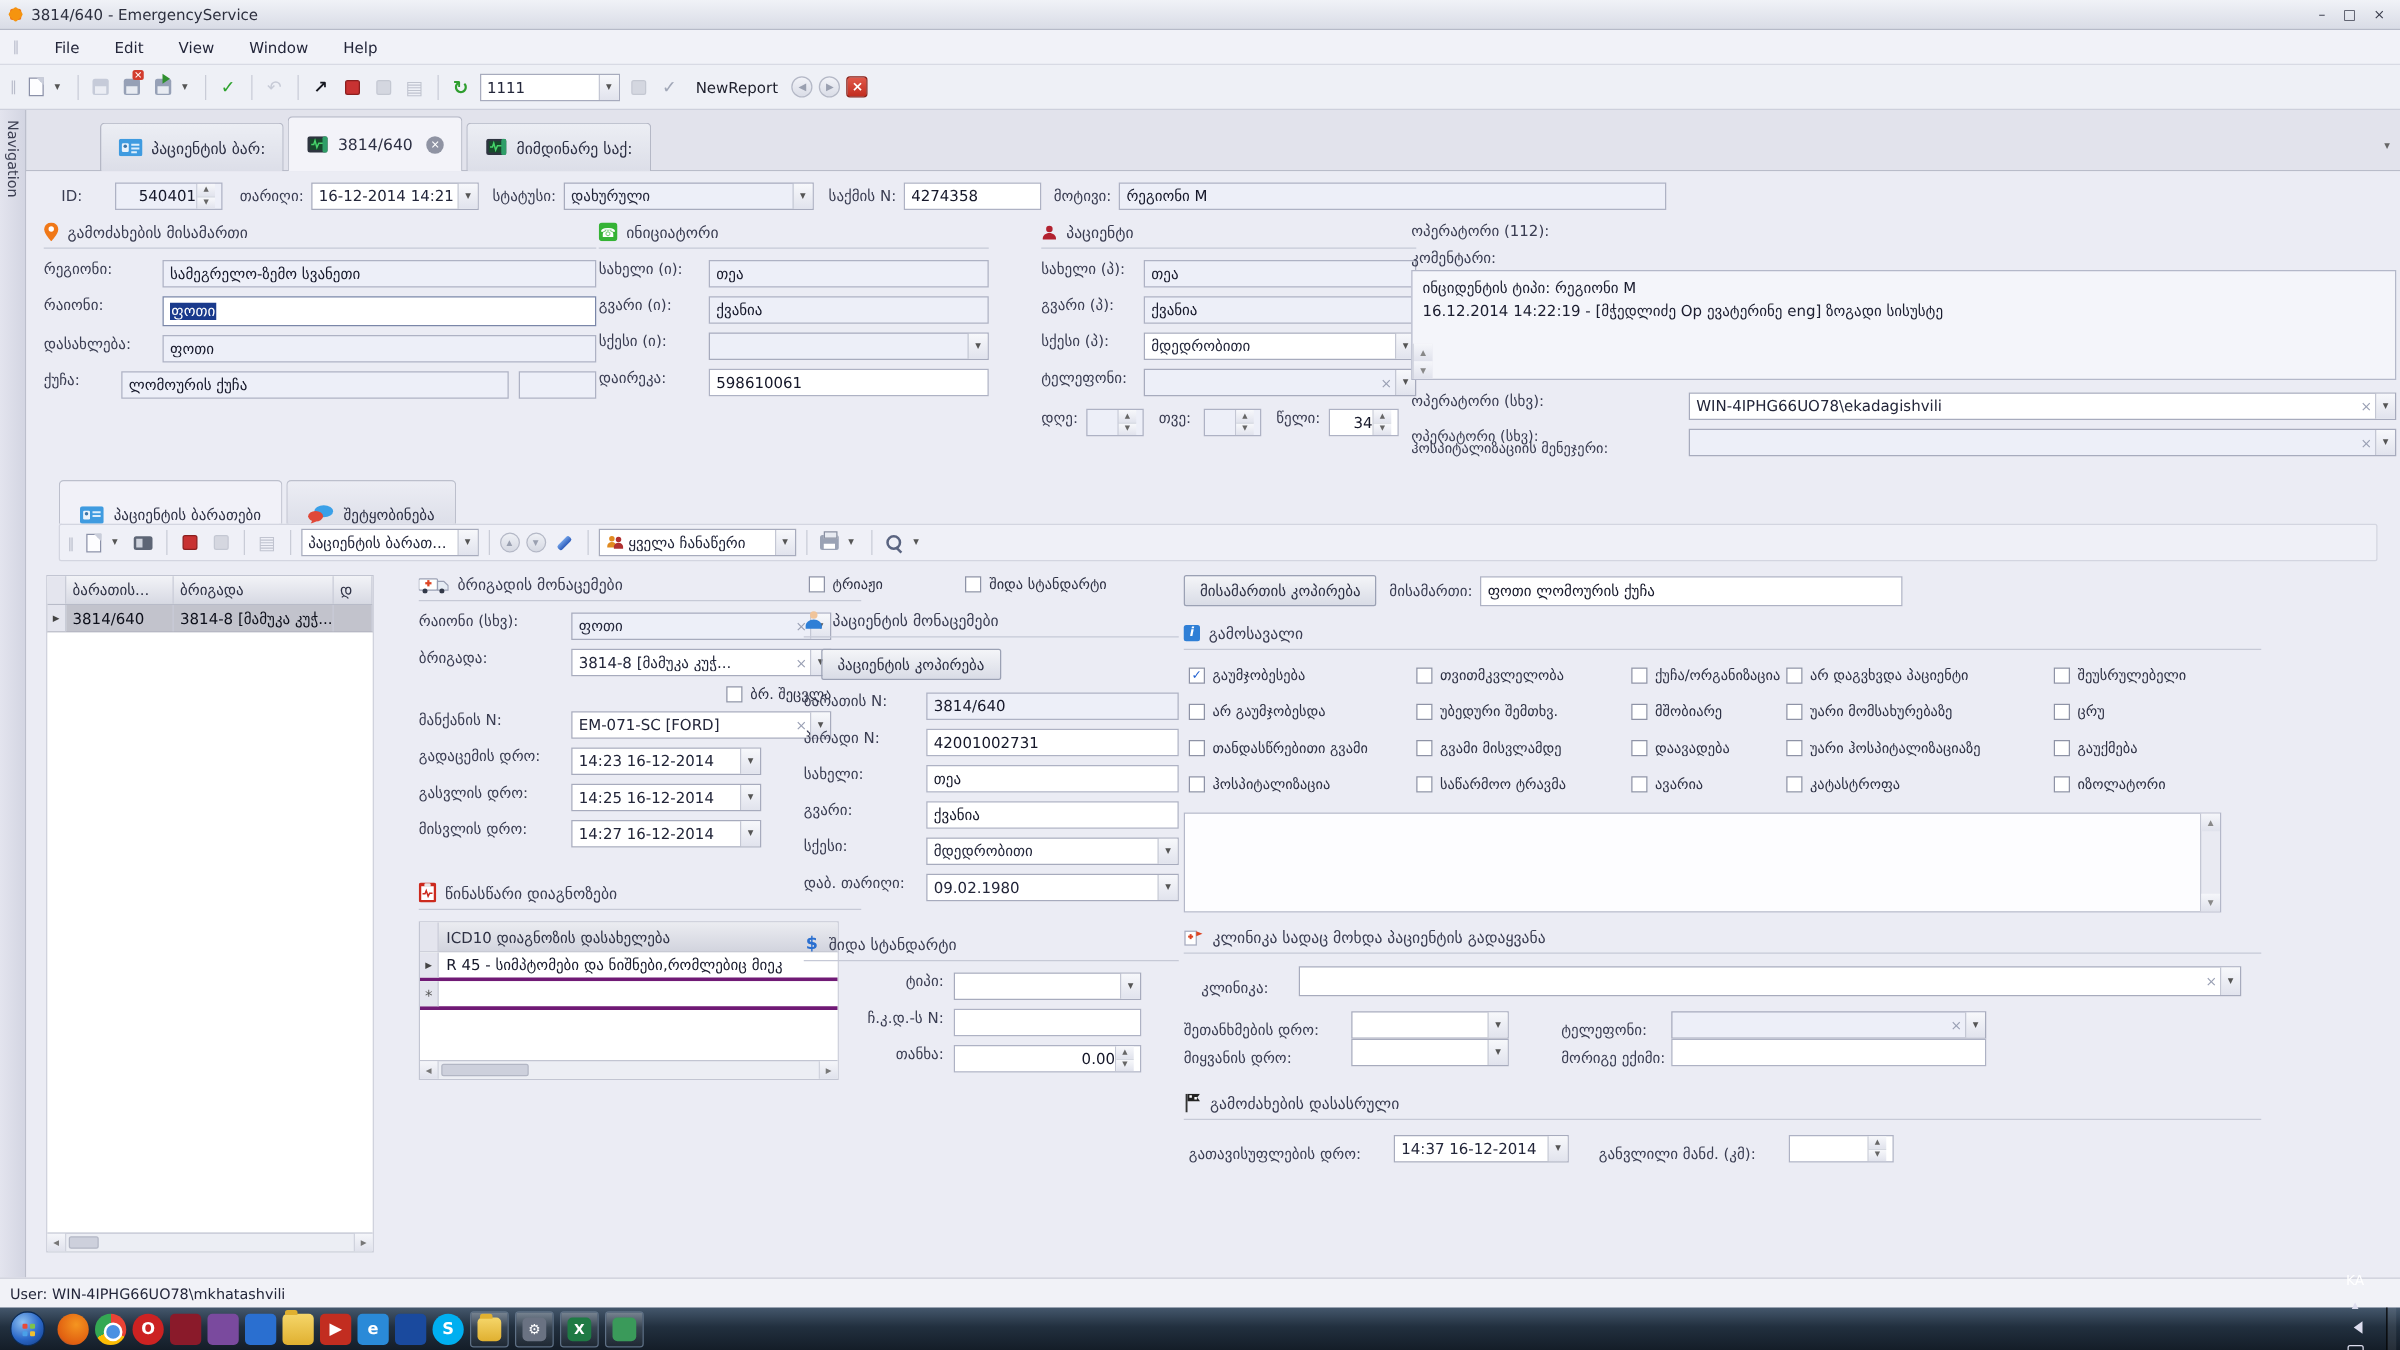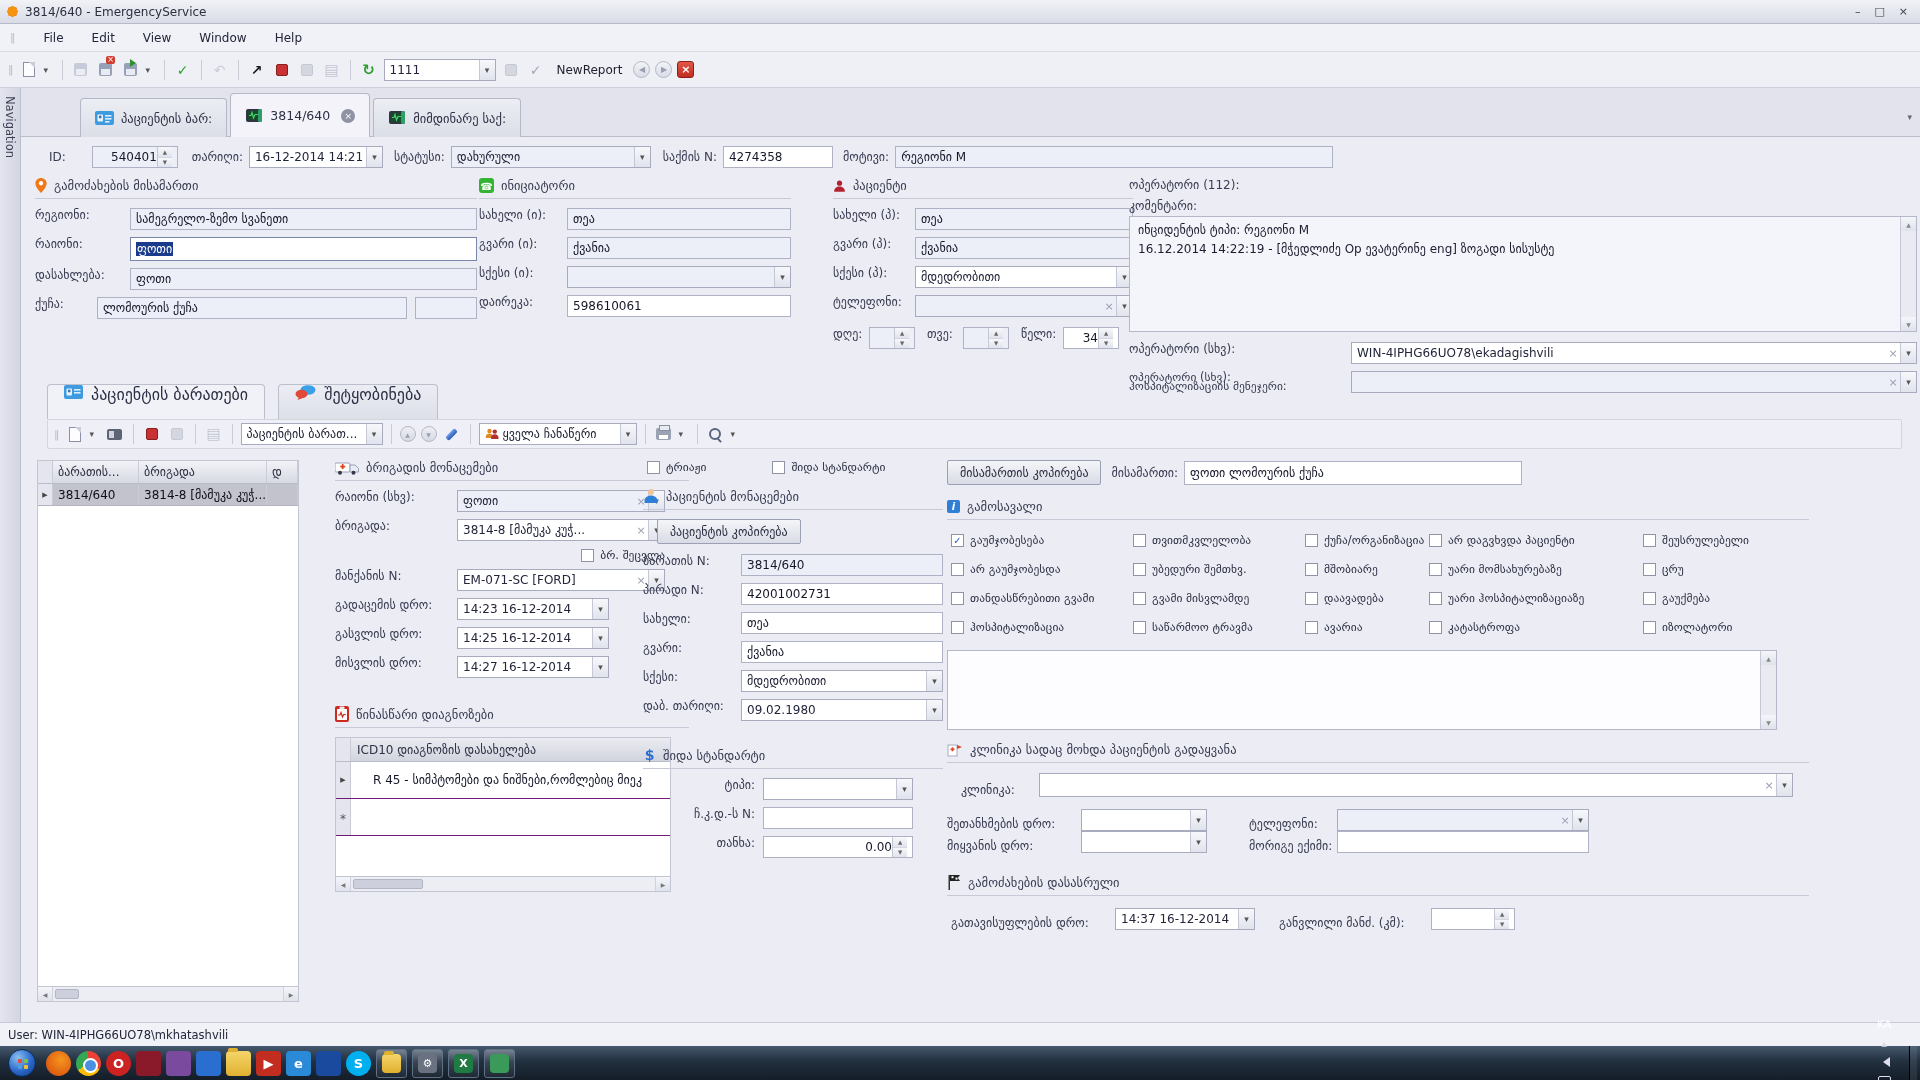--- a/index.html
+++ b/index.html
@@ -82,32 +82,32 @@
   .grp-addr {left:14px; top:41px; width:442px;}
   .grp-addr .lbl {width:95px; flex:none;}
   .grp-init {left:458px; top:41px; width:312px;}
   .grp-init .lbl {width:88px; flex:none;}
   .grp-pat  {left:812px; top:41px; width:300px;}
   .grp-pat .lbl {width:82px; flex:none;}
   .boxfx {flex:1;}
 
   .oper {position:absolute; left:1108px; top:41px; width:788px;}
   .oper .lbl {width:222px; flex:none;}
-  .commentbox {border:1px solid #b4b8c9; background:#f4f5fa; height:116px; display:flex; margin-top:3px;}
+  .commentbox {border:1px solid #b4b8c9; background:#f4f5fa; height:88px; display:flex; margin-top:3px;flex-direction:column;}
   .commentlines {flex:1; padding:4px 8px; line-height:19px; color:#1c1e30; overflow:hidden;}
   .vscroll {width:16px; border-left:1px solid #c4c7d4; background:#e9eaf2; display:flex; flex-direction:column; justify-content:space-between;}
   .vscroll .sb {height:14px; display:flex; align-items:center; justify-content:center; font-size:6px; color:#888; background:linear-gradient(#f5f6fa,#e0e2ec);}
   .stacked {position:relative; height:26px; width:222px; flex:none;}
   .stacked span {position:absolute; left:0; white-space:nowrap; font-size:11.5px; color:#3a3d52;}
   .stacked span:first-child {top:-1px;}
   .stacked span:last-child {top:8px;}
 
   
   .subtabs {position:absolute; left:26px; top:247px; display:flex; align-items:flex-end;}
-  .stab {height:35px; display:flex; align-items:flex-start; gap:8px; padding:0 16px; border:1px solid #bcbfcc; border-bottom:none; border-radius:4px 4px 0 0; background:linear-gradient(#ecedf4,#dddfe9); margin-right:13px; font-size:16px; color:#2d3044;}
+  .stab {height:35px; display:flex; align-items:flex-end; gap:8px; padding:0 16px; border:1px solid #bcbfcc; border-bottom:none; border-radius:4px 4px 0 0; background:linear-gradient(#ecedf4,#dddfe9); margin-right:3px; font-size:12px; color:#2d3044;}
   .stab.active {background:#f1f1f8;}
   .innertb {position:absolute; left:26px; right:18px; top:282px; height:30px; display:flex; align-items:center; gap:5px; background:#eff0f7; border:1px solid #d3d5e0; border-radius:2px; padding:0 6px;}
   .cardic {width:15px; height:11px; background:#5d6575; border-radius:2px; position:relative;}
   .cardic::after {content:""; position:absolute; left:2px; top:2px; width:5px; height:7px; background:#cfd3dd;}
   .circbtn {width:16px; height:16px; border-radius:50%; border:1px solid #b4b8c6; background:linear-gradient(#eef0f5,#d6d9e3); color:#9aa0b0; font-size:6px; display:flex; align-items:center; justify-content:center;}
   .wrench {width:16px; height:16px; position:relative;}
   .wrench::before {content:""; position:absolute; left:1px; top:6px; width:13px; height:5px; background:linear-gradient(#6fa0e8,#2a58b8); border-radius:2px; transform:rotate(-45deg);}
   .printer {width:15px; height:12px; position:relative; background:#9aa2b4; border-radius:2px;}
   .printer::before {content:""; position:absolute; left:3px; top:-3px; width:9px; height:4px; background:#e8ebf2; border:1px solid #8a90a2;}
   .printer::after {content:""; position:absolute; left:3px; bottom:1px; width:9px; height:4px; background:#fff;}
@@ -132,21 +132,21 @@
   .brigcol {position:absolute; left:300px; top:323px; width:368px;}
   .brigcol .lbl {width:122px; flex:none;}
   .w208 {width:208px;} .w152 {width:152px;}
   .chk {display:flex; align-items:center;}
   .cb {width:13px; height:13px; border:1px solid #8e93a6; background:#fff; display:inline-flex; align-items:center; justify-content:center; font-size:10px; font-weight:bold; color:#1f5fd0; margin-right:6px; flex:none;}
   .cb.checked::before {content:"✓";}
   .chklbl {color:#2e3144; font-size:11.5px; white-space:nowrap; overflow:hidden;}
   .diagtable {width:336px; border:1px solid #c2c5d2; background:#fff; margin-left:14px;}
   .dh {display:flex; height:24px; background:linear-gradient(#ebecf1,#d2d4de); border-bottom:1px solid #b8bbc8;}
   .dh .cell {padding:0 6px; display:flex; align-items:center; color:#2e3144;}
-  .dr {display:flex; height:37px; border-bottom:1px solid #701a75; background:#fff;gap:16px;}
+  .dr {display:flex; height:23px; border-bottom:3px solid #701a75; background:#fff;}
   .dr .cell {padding:0 6px; display:flex; align-items:center; white-space:nowrap; overflow:hidden; color:#16182a;}
   .g-ast::before {content:"*"; font-size:12px; color:#555; margin-top:4px;}
   .diagfill {height:40px; background:#fff;}
 
   .midcol {position:absolute; left:622px; top:323px; width:300px;}
   .midcol .lbl {width:98px; flex:none;}
   .chkrow {display:flex; margin-bottom:14px;}
   .btn {height:25px; display:inline-flex; align-items:center; padding:0 12px; background:linear-gradient(#f4f5f8,#d9dce6); border:1px solid #9ba1b4; border-radius:2px; color:#2d3044; white-space:nowrap;}
   .stdsec .lbl {width:120px; text-align:right; padding-right:8px;}
   .w150 {width:150px;}

